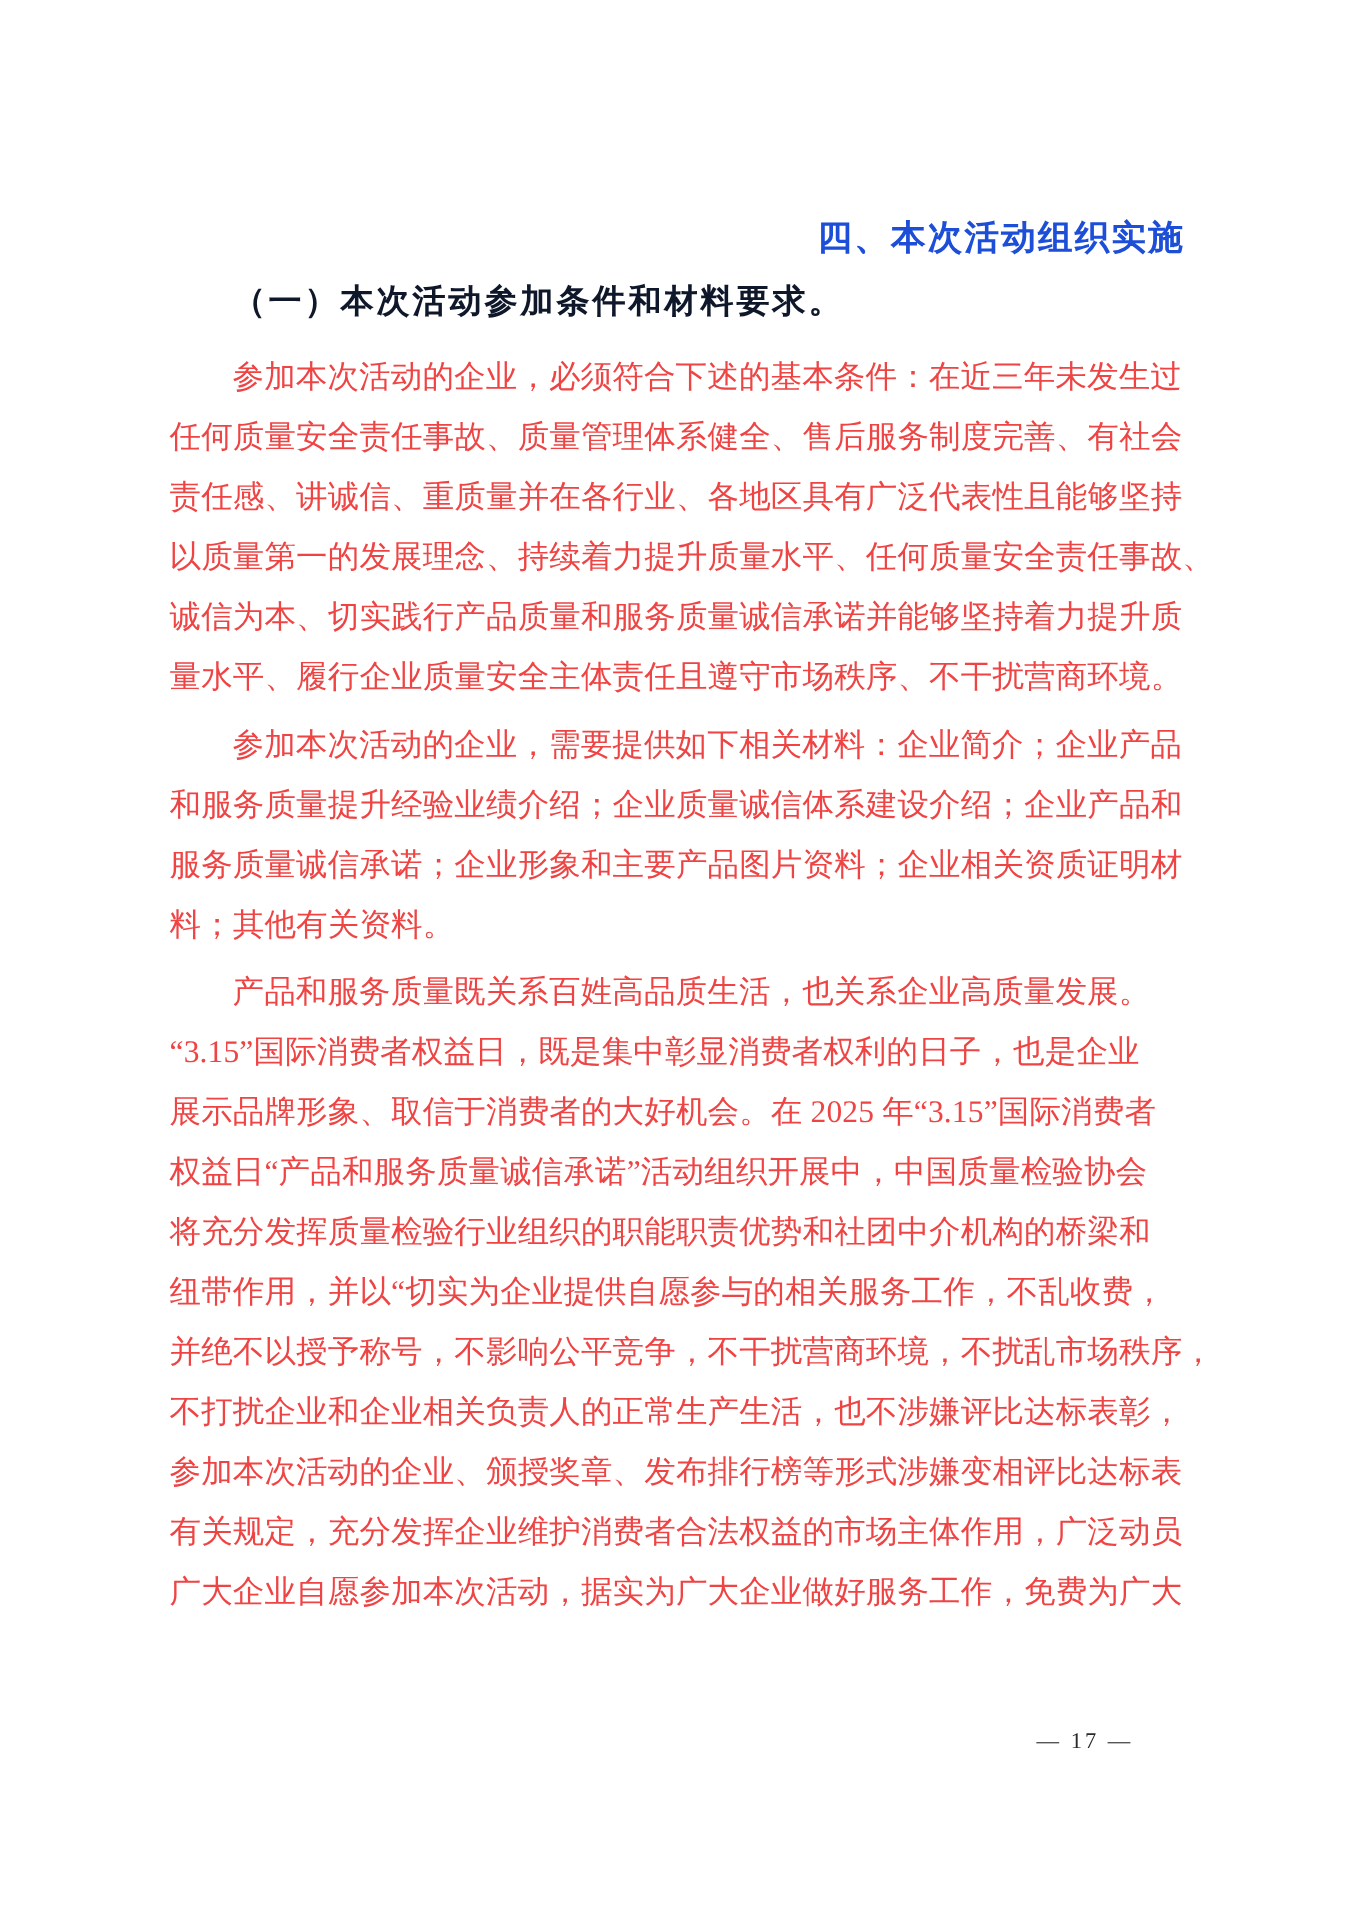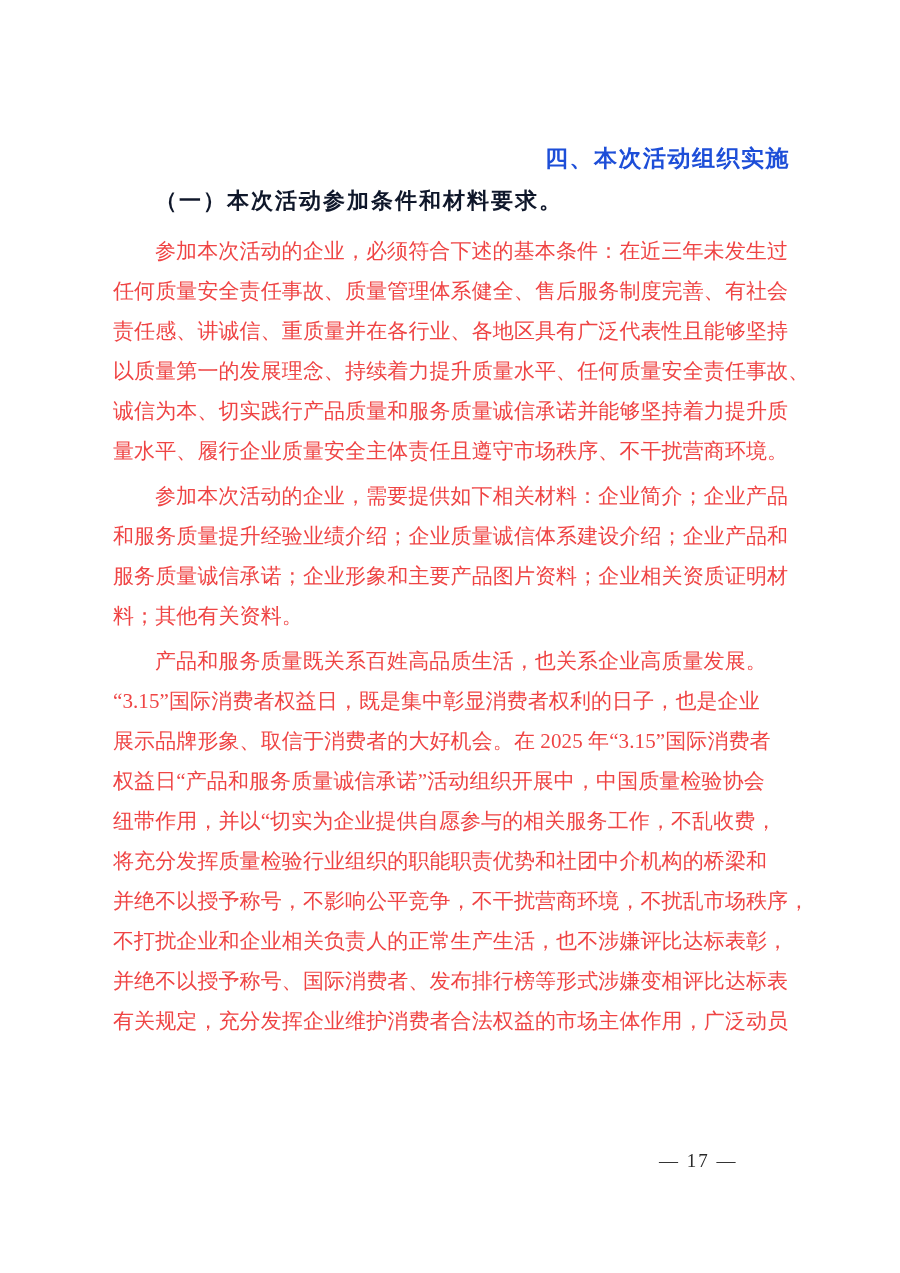--- a/index.html
+++ b/index.html
@@ -59,24 +59,24 @@
     font-size: 21px;
     letter-spacing: 0.1px;
     white-space: nowrap;
     color: #ef4444;
   }
   .line.indent {
     padding-left: 42px;
   }
   .page-number {
     position: absolute;
-    left: 659px;
+    left: 691px;
     top: 1148px;
     width: 100px;
-    font-size: 19px;
+    font-size: 15px;
     line-height: 26px;
     letter-spacing: 2px;
     color: #2a2a2a;
     white-space: nowrap;
   }
 </style>
 </head>
 <body>
 
 <div class="page">
@@ -101,24 +101,25 @@
       <div class="line">服务质量诚信承诺；企业形象和主要产品图片资料；企业相关资质证明材</div>
       <div class="line">料；其他有关资料。</div>
     </div>
 
 
     <div class="para">
       <div class="line indent">产品和服务质量既关系百姓高品质生活，也关系企业高质量发展。</div>
       <div class="line">“3.15”国际消费者权益日，既是集中彰显消费者权利的日子，也是企业</div>
       <div class="line">展示品牌形象、取信于消费者的大好机会。在 2025 年“3.15”国际消费者</div>
       <div class="line">权益日“产品和服务质量诚信承诺”活动组织开展中，中国质量检验协会</div>
+      <div class="line">将充分发挥质量检验行业组织的职能职责优势和社团中介机构的桥梁和</div>
       <div class="line">纽带作用，并以“切实为企业提供自愿参与的相关服务工作，不乱收费，</div>
-      <div class="line">将充分发挥质量检验行业组织的职能职责优势和社团中介机构的桥梁和</div>
       <div class="line">并绝不以授予称号，不影响公平竞争，不干扰营商环境，不扰乱市场秩序，</div>
       <div class="line">不打扰企业和企业相关负责人的正常生产生活，也不涉嫌评比达标表彰，</div>
-      <div class="line">并绝不以授予称号、国际消费者、发布排行榜等形式涉嫌变相评比达标表</div>
+      <div class="line">参加本次活动的企业、颁授奖章、发布排行榜等形式涉嫌变相评比达标表</div>
       <div class="line">有关规定，充分发挥企业维护消费者合法权益的市场主体作用，广泛动员</div>
+      <div class="line">广大企业自愿参加本次活动，据实为广大企业做好服务工作，免费为广大</div>
     </div>
 
   </div>
 
   <div class="page-number">— 17 —</div>
 </div>
 
 </body></html>

